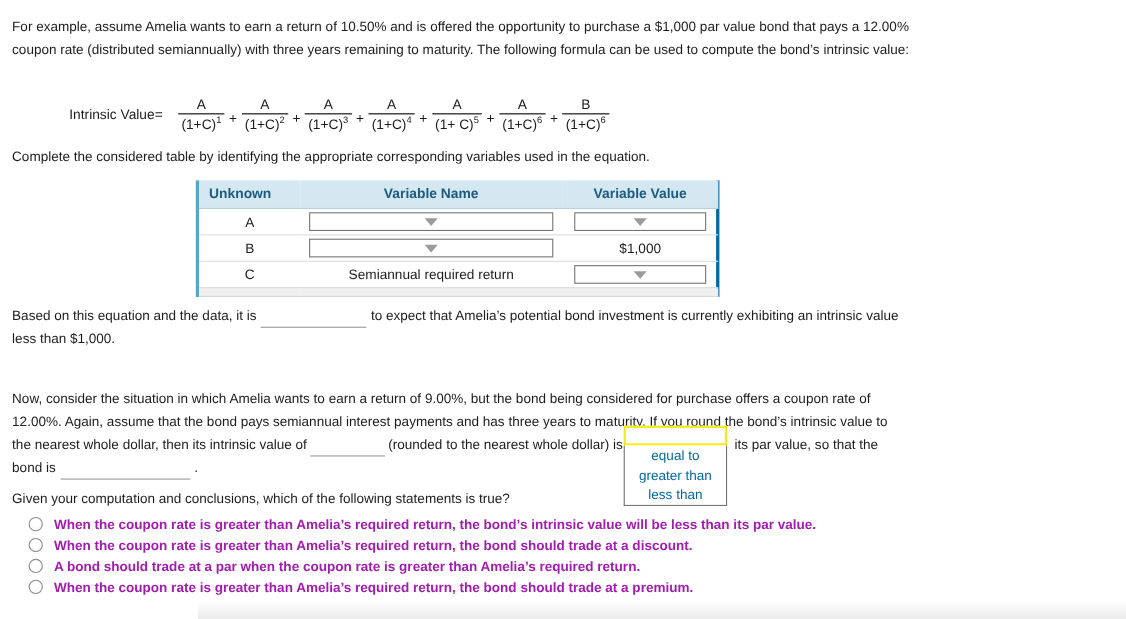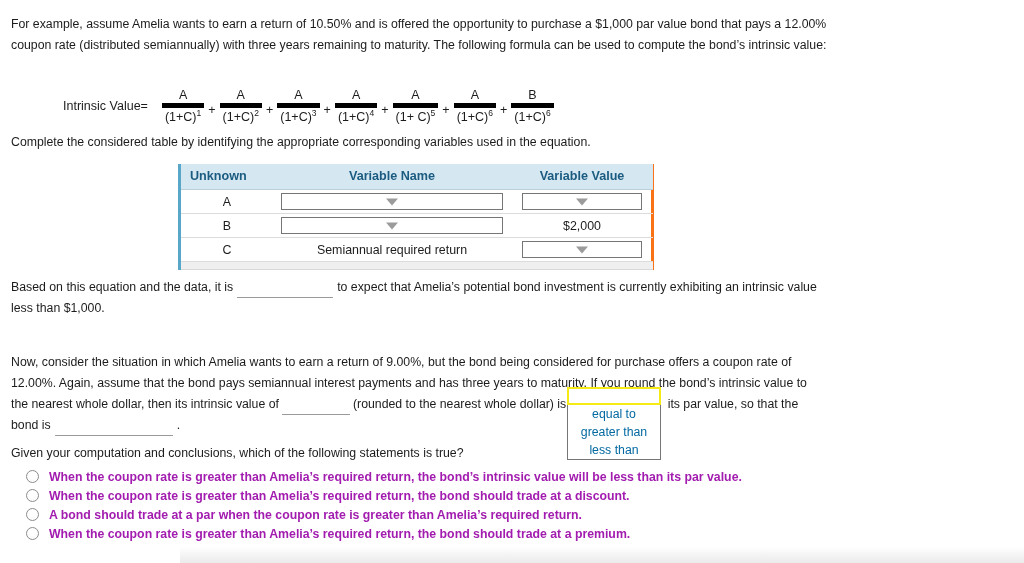--- a/index.html
+++ b/index.html
@@ -69,38 +69,38 @@
   .frac {
     display: inline-flex;
     flex-direction: column;
     align-items: center;
     line-height: 1.15;
   }
   .frac .num {
     padding: 0 7px 1px 7px;
   }
   .frac .den {
-    border-top: 5px solid #000000;
+    border-top: 1px solid #000000;
     padding: 1px 3px 0 3px;
     white-space: nowrap;
   }
   .plus {
     margin: 8px 4px 0 4px;
     font-size: 12.5px;
   }
   sup { font-size: 8.5px; vertical-align: super; }
 
   
   .vtable {
     position: absolute;
     left: 178px;
     top: 164px;
     width: 476px;
     border-left: 3px solid #58a6c8;
-    border-right: 3px solid #f97316;
+    border-right: 3px solid #0369a1;
     background: #fff;
     box-sizing: border-box;
   }
   .vtable table {
     border-collapse: collapse;
     width: 100%;
     table-layout: fixed;
   }
   .vtable th {
     background: #d5e8f2;
@@ -293,21 +293,21 @@
             </span>
           </td>
         </tr>
         <tr>
           <td>B</td>
           <td>
             <span class="select-box sel-wide">
               <span class="arrow"></span>
             </span>
           </td>
-          <td>$2,000</td>
+          <td>$1,000</td>
         </tr>
         <tr>
           <td>C</td>
           <td>Semiannual required return</td>
           <td>
             <span class="select-box sel-narrow">
               <span class="arrow"></span>
             </span>
           </td>
         </tr>

